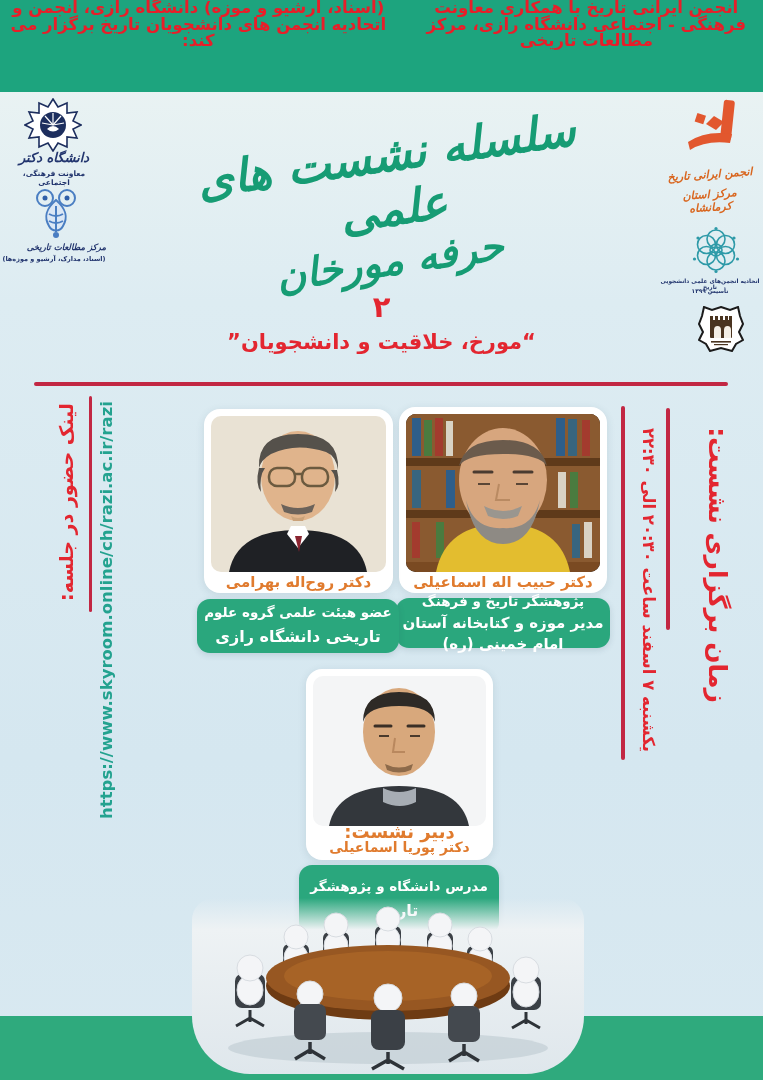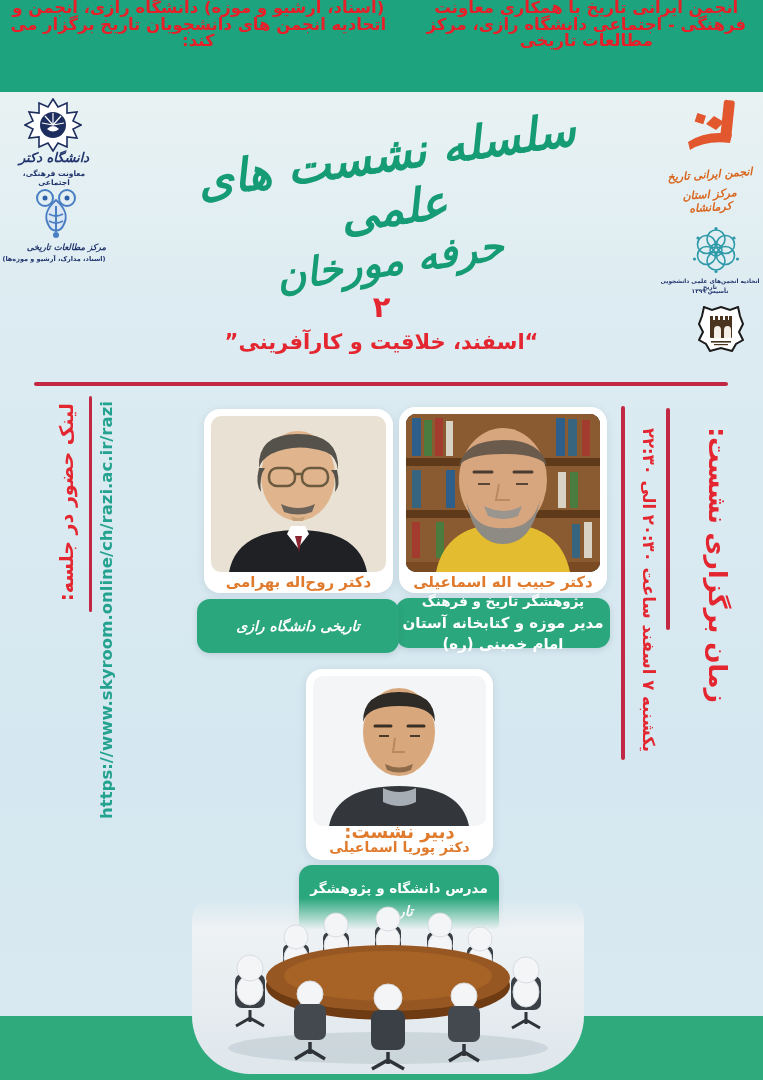--- a/index.html
+++ b/index.html
@@ -41,21 +41,21 @@
   .logo-cap{position:absolute;text-align:center;color:#22356e;font-weight:bold;}
   .iha-cap{position:absolute;text-align:center;color:#d9661f;font-weight:bold;font-style:italic;transform:rotate(-4deg);}
   
   .card{position:absolute;background:#ffffff;border-radius:16px;box-shadow:0 2px 8px rgba(40,70,90,.12);}
   .photo{position:absolute;left:7px;top:7px;border-radius:10px;overflow:hidden;}
   .card-name{position:absolute;left:0;width:100%;text-align:center;color:#e07b2e;font-weight:bold;font-size:15px;}
   .green-box{position:absolute;background:#2aa77d;border-radius:13px;color:#fff;text-align:center;
     display:flex;flex-direction:column;justify-content:center;box-shadow:0 2px 6px rgba(40,70,90,.15);}
   .green-box .r1{font-weight:bold;font-size:13.5px;line-height:1.6;}
   .green-box .r2{font-weight:bold;font-size:15px;line-height:1.4;}
-  .green-box .r2b{font-weight:bold;font-size:14px;line-height:1.6;font-style:italic;}
+  .green-box .r2b{font-weight:bold;font-size:16px;line-height:1.6;}
   
   .bottom-band{position:absolute;left:0;top:1016px;width:763px;height:64px;background:#2faa7d;}
   .illus-wrap{position:absolute;left:192px;top:898px;width:392px;height:176px;
     background:linear-gradient(180deg,rgba(242,245,246,0) 0%,#eef2f4 18%,#dfe7ec 100%);
     border-radius:22px 22px 58px 58px;}
 </style>
 </head>
 <body>
 
 <div class="poster">
@@ -143,21 +143,21 @@
     </g>
     <path d="M16,32 v-8 a3.5,4 0 0 1 7,0 v8 z" fill="#f4efe6"></path>
     <path d="M26,32 v-8 a3.5,4 0 0 1 7,0 v8 z" fill="#f4efe6"></path>
     <rect x="13" y="35" width="20" height="1.6" fill="#4a3420"></rect>
     <rect x="16" y="38" width="14" height="1.2" fill="#4a3420"></rect>
   </svg>
 
   <div class="cal cal1">سلسله نشست های علمی</div>
   <div class="cal cal2">حرفه مورخان</div>
   <div class="session-number">۲</div>
-  <div class="topic">“اسفند، خلاقیت و کارآفرینی”</div>
+  <div class="topic">“مورخ، خلاقیت و دانشجویان”</div>
   <div class="divider"></div>
 
   <div class="rot schedule-label">زمان برگزاری نشست:</div>
   <div class="vline vline1"></div>
   <div class="rot schedule-date">یکشنبه ۷ اسفند ساعت ۲۰:۳۰ الی ۲۲:۳۰</div>
   <div class="vline vline2"></div>
 
   <div class="rot link-label">لینک حضور در جلسه:</div>
   <div class="vline vline3"></div>
   <div class="rot link-url">https://www.skyroom.online/ch/razi.ac.ir/razi</div>
@@ -238,20 +238,21 @@
           <rect x="91" y="52" width="26" height="18" rx="8"></rect>
           <line x1="84" y1="58" x2="91" y2="58"></line>
         </g>
         <path d="M70,88 q17,8 34,0 l-3,8 q-14,5 -28,0 z" fill="#6b625a"></path>
         <path d="M80,100 q7,4 14,0 l-2,5 h-10 z" fill="#caa27a"></path>
       </svg>
     </div>
     <div class="card-name" style="top:164px;">دکتر روح‌اله بهرامی</div>
   </div>
   <div class="green-box" style="left:197px;top:599px;width:202px;height:54px;">
+    <div class="r1">عضو هیئت علمی گروه علوم</div>
     <div class="r2b">تاریخی دانشگاه رازی</div>
   </div>
 
   <div class="card" style="left:306px;top:669px;width:187px;height:191px;">
     <div class="photo" style="width:173px;height:150px;">
       <svg width="173" height="150" viewBox="0 0 173 150">
         <rect width="173" height="150" fill="#f4f5f6"></rect>
         <path d="M16,150 q8,-40 70,-40 q62,0 70,40 z" fill="#33373c"></path>
         <path d="M70,112 q16,8 33,0 v14 q-16,8 -33,0 z" fill="#a7adb4"></path>
         <ellipse cx="86" cy="56" rx="36" ry="44" fill="#d8a87c"></ellipse>

